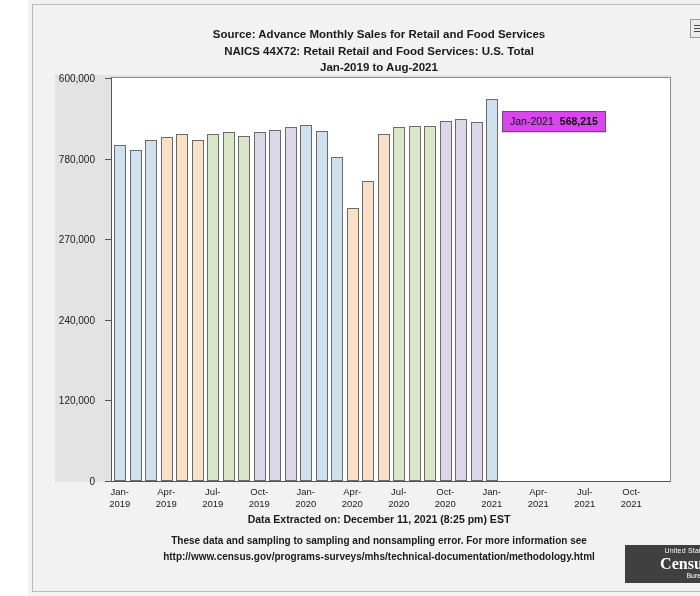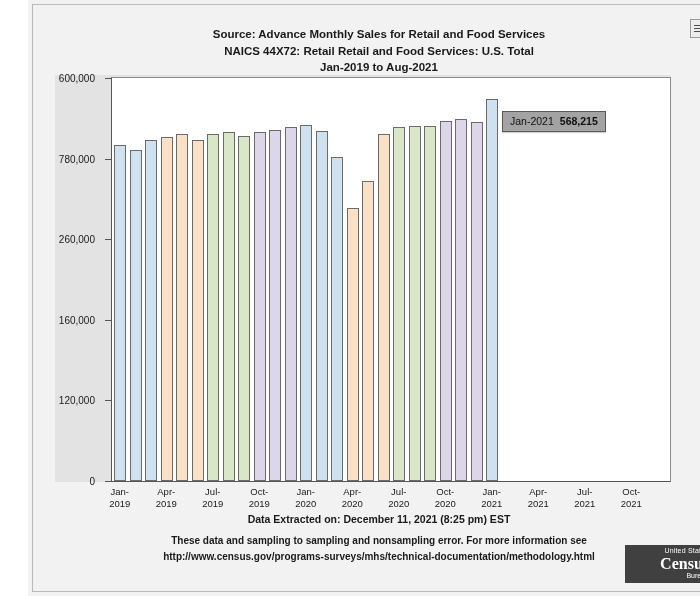--- a/index.html
+++ b/index.html
@@ -134,21 +134,21 @@
     text-align: center;
     width: 46px;
     line-height: 11.5px;
   }
   
   #tooltip {
     position: absolute;
     left: 469px;
     top: 106px;
     padding: 3px 7px 4px 7px;
-    background: #a3a3a3;
+    background: #d946ef;
     border: 1px solid #5a5a5a;
     font-size: 10.5px;
     color: #111;
     white-space: nowrap;
     box-shadow: 0 1px 1px rgba(0,0,0,0.18);
   }
   #tooltip .tip-val {
     font-weight: bold;
     margin-left: 6px;
   }
@@ -221,23 +221,23 @@
     </div>
 
     <div id="plot-outer"></div>
     <div id="canvas"></div>
 
     <div id="yaxis">
         <div class="ytick" style="top: 476px;">0</div>
         <div class="gridtick" style="top: 476px;"></div>
         <div class="ytick" style="top: 395.4px;">120,000</div>
         <div class="gridtick" style="top: 395.4px;"></div>
-        <div class="ytick" style="top: 314.8px;">160,000</div>
+        <div class="ytick" style="top: 314.8px;">240,000</div>
         <div class="gridtick" style="top: 314.8px;"></div>
-        <div class="ytick" style="top: 234.2px;">260,000</div>
+        <div class="ytick" style="top: 234.2px;">270,000</div>
         <div class="gridtick" style="top: 234.2px;"></div>
         <div class="ytick" style="top: 153.6px;">780,000</div>
         <div class="gridtick" style="top: 153.6px;"></div>
         <div class="ytick" style="top: 73px;">600,000</div>
         <div class="gridtick" style="top: 73px;"></div>
       </div>
     <div id="bars">
         <div class="bar" title="Jan-2019: 500,000" style="left: 2px; width: 12.1px; height: 335.833px; background: rgb(207, 224, 239);"></div>
         <div class="bar" title="Feb-2019: 493,000" style="left: 17.5px; width: 12.1px; height: 331.132px; background: rgb(207, 224, 239);"></div>
         <div class="bar" title="Mar-2019: 508,000" style="left: 33px; width: 12.1px; height: 341.207px; background: rgb(207, 224, 239);"></div>

